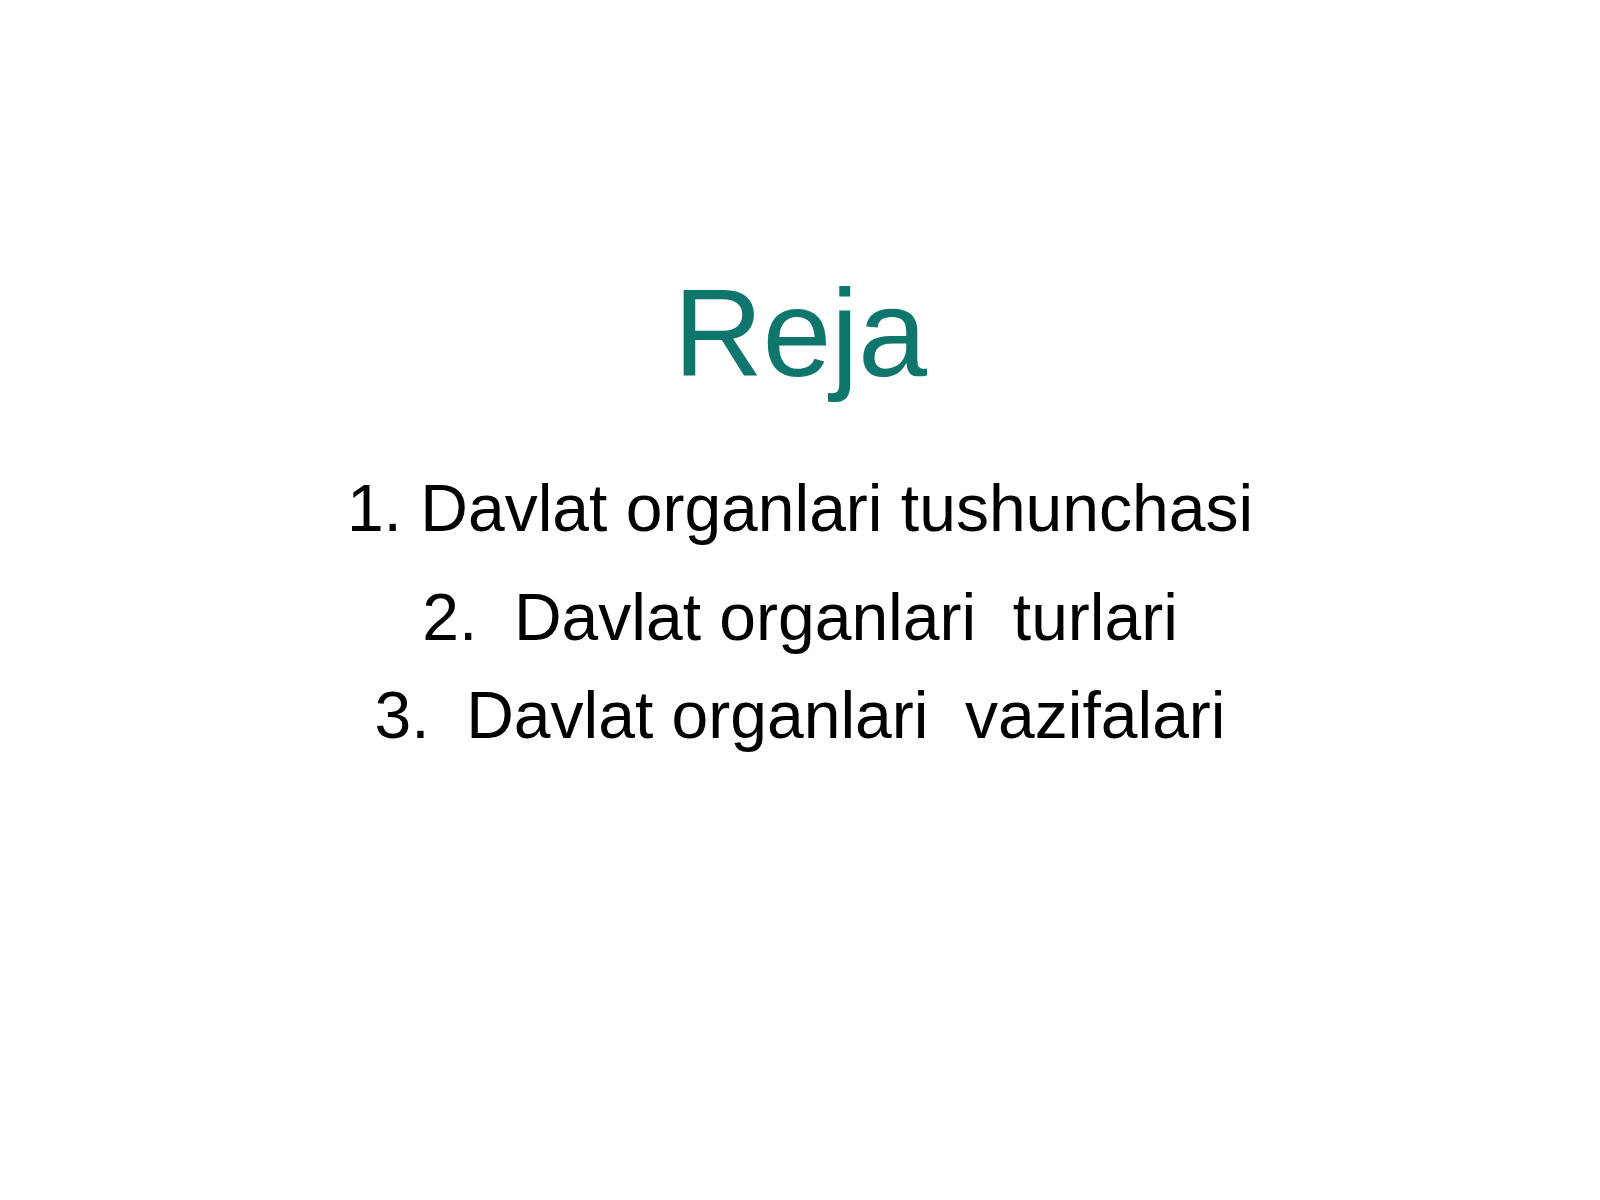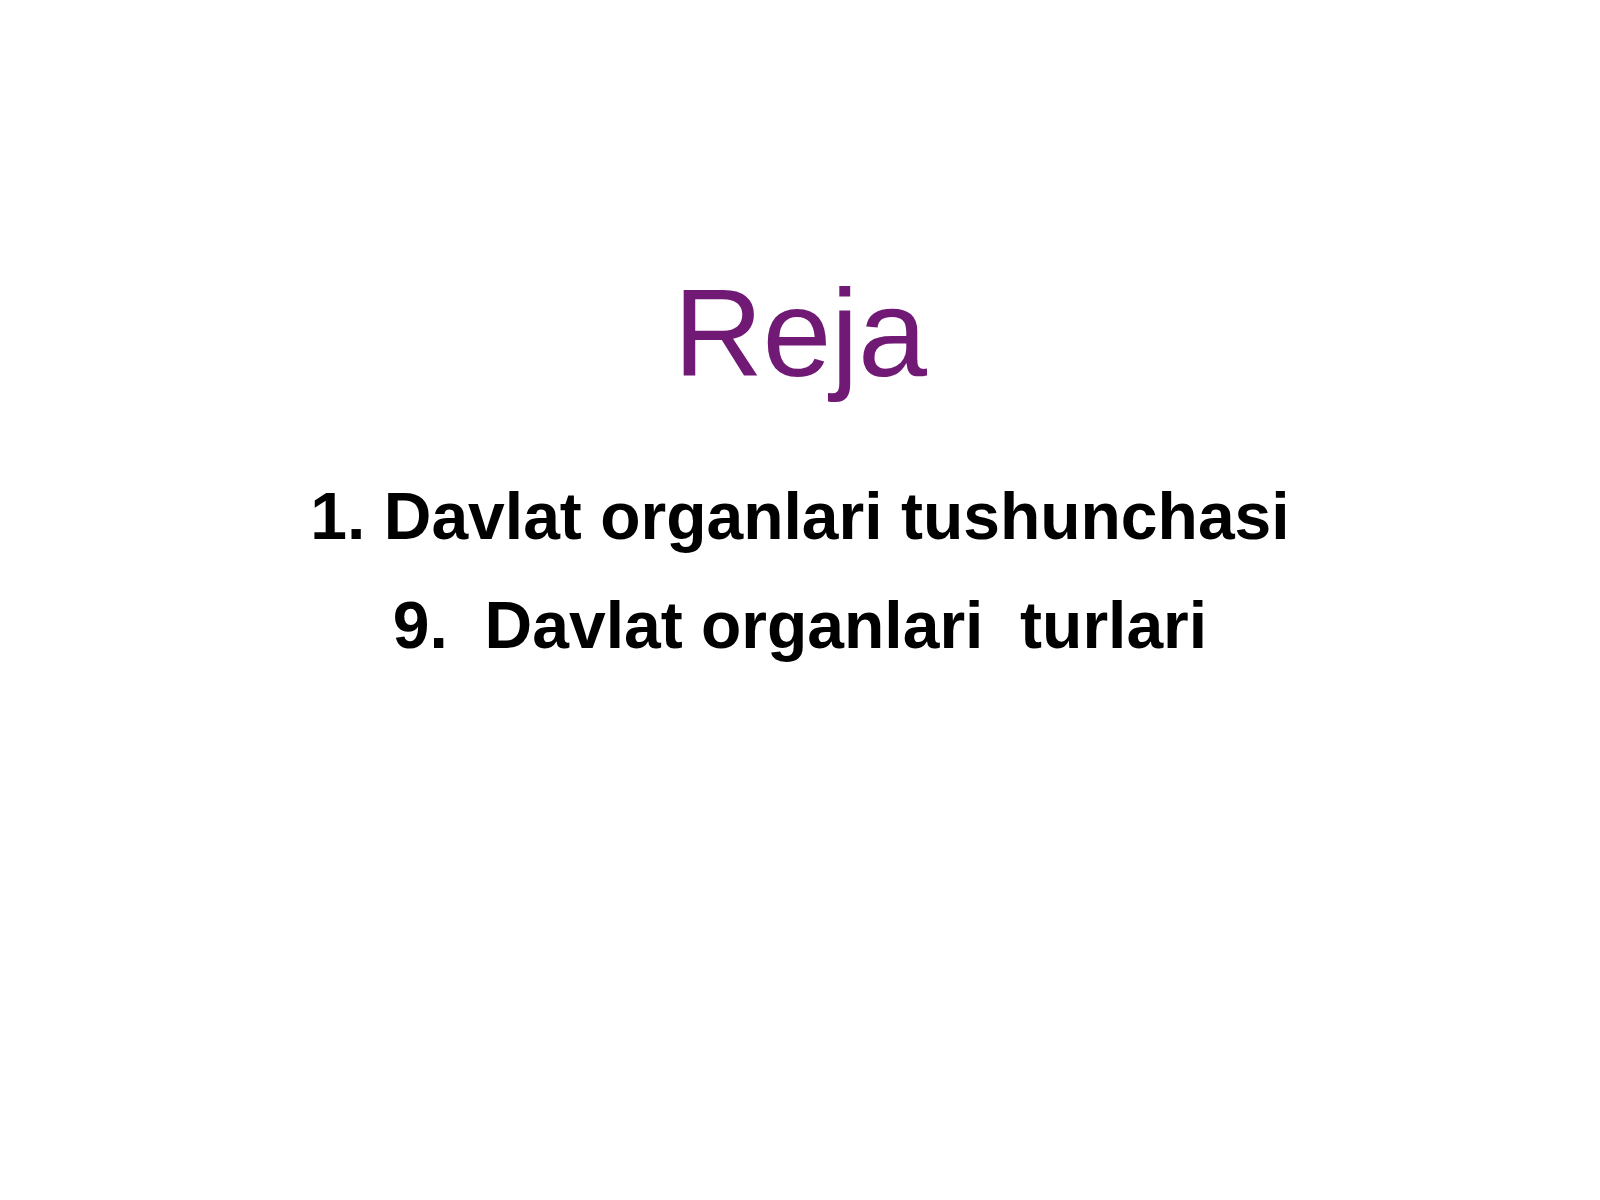--- a/index.html
+++ b/index.html
@@ -24,36 +24,35 @@
   .slide-title {
     position: absolute;
     top: 268px;
     left: 0;
     width: 1600px;
     text-align: center;
     font-size: 124px;
     line-height: 1.05;
     font-weight: 400;
     letter-spacing: -0.5px;
-    color: #701a75;
+    color: #0f766e;
   }
   .slide-body {
     position: absolute;
     top: 470px;
     left: 150px;
     width: 1300px;
     text-align: center;
   }
   .body-line {
     font-size: 66px;
     line-height: 1.16;
-    font-weight: 700;
+    font-weight: 400;
     color: #000000;
     white-space: pre-wrap;
-    margin-top: 8px;
   }
   .body-line.item-1 {
     margin-bottom: 32px;
   }
   .body-line.item-2 {
     margin-bottom: 22px;
   }
   .body-line.item-3 {
     margin-bottom: 22px;
   }
@@ -63,16 +62,17 @@
 </style>
 </head>
 <body>
 
 <div class="slide">
 
   <div class="slide-title">Reja</div>
 
   <div class="slide-body">
     <div class="body-line item-1">1. Davlat organlari tushunchasi</div>
-    <div class="body-line item-2">9.  Davlat organlari  turlari</div>
+    <div class="body-line item-2">2.  Davlat organlari  turlari</div>
+    <div class="body-line item-3">3.  Davlat organlari  vazifalari</div>
   </div>
 
 </div>
 
 </body></html>

